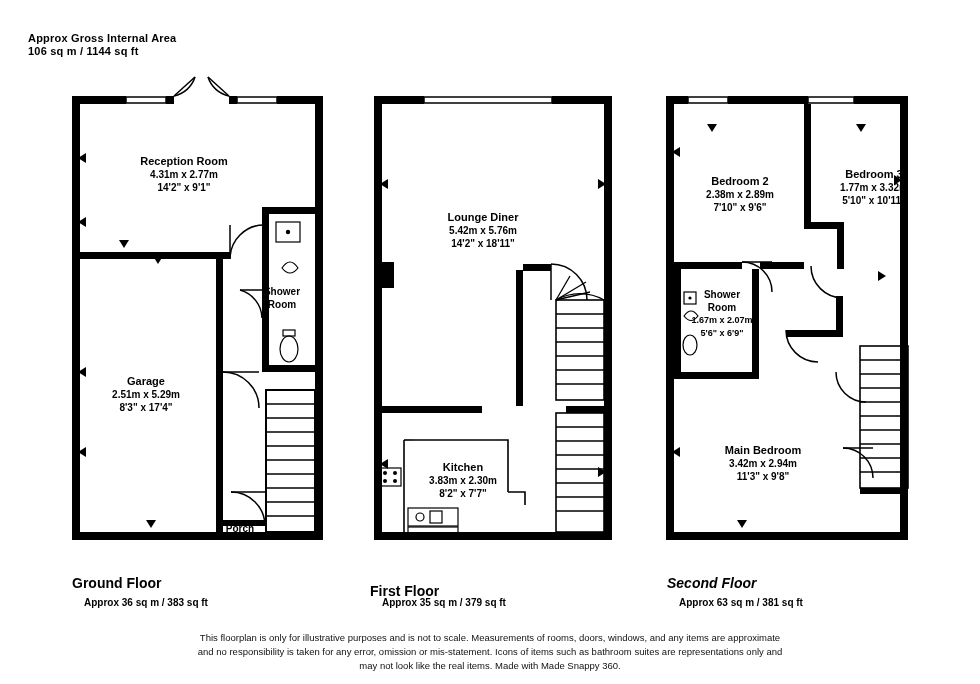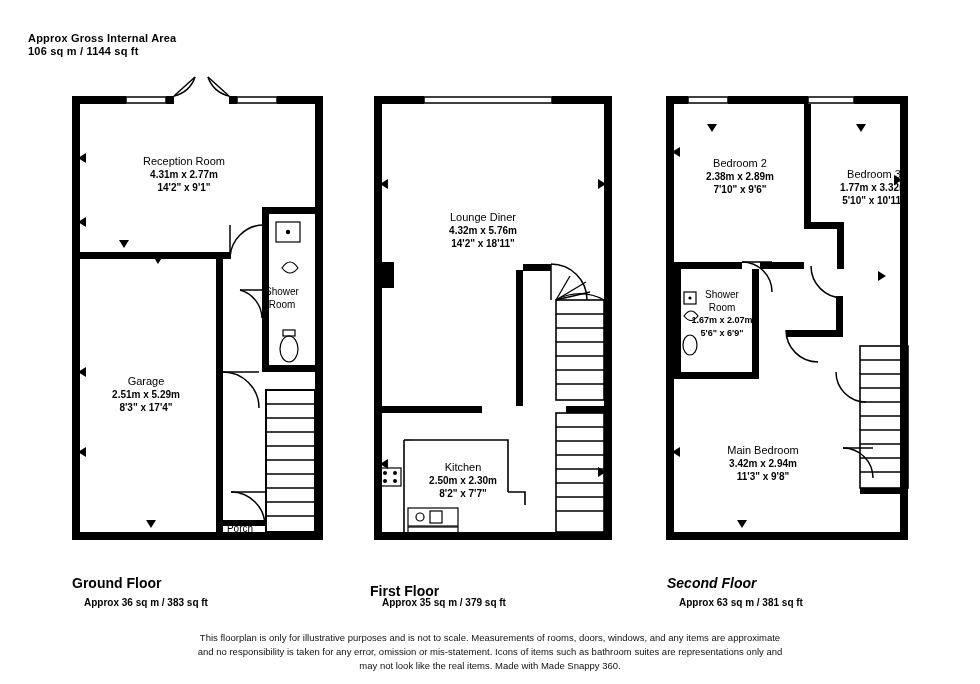--- a/index.html
+++ b/index.html
@@ -60,21 +60,21 @@
   #disc3 { top: 659px; }
 
   
   .room {
     position: absolute;
     text-align: center;
     line-height: 13px;
   }
   .room .rname {
     font-size: 11px;
-    font-weight: normal;
+    font-weight: bold;
     display: block;
   }
   .room .rdim {
     font-size: 10px;
     font-weight: bold;
     display: block;
   }
   .room.small .rname { font-size: 10px; }
   .room.small .rdim { font-size: 9px; }
 
@@ -307,31 +307,31 @@
     <span class="rdim">2.51m x 5.29m</span>
     <span class="rdim">8'3" x 17'4"</span>
   </div>
 
   <div class="room small" style="left:208px; top:522px; width:64px;">
     <span class="rname">Porch</span>
   </div>
 
   <div class="room" style="left:393px; top:211px; width:180px;">
     <span class="rname">Lounge Diner</span>
-    <span class="rdim">4.32m x 5.76m</span>
+    <span class="rdim">5.42m x 5.76m</span>
     <span class="rdim">14'2" x 18'11"</span>
   </div>
 
   <div class="room" style="left:393px; top:461px; width:140px;">
     <span class="rname">Kitchen</span>
-    <span class="rdim">2.50m x 2.30m</span>
+    <span class="rdim">3.83m x 2.30m</span>
     <span class="rdim">8'2" x 7'7"</span>
   </div>
 
-  <div class="room" style="left:672px; top:157px; width:136px;">
+  <div class="room" style="left:672px; top:175px; width:136px;">
     <span class="rname">Bedroom 2</span>
     <span class="rdim">2.38m x 2.89m</span>
     <span class="rdim">7'10" x 9'6"</span>
   </div>
 
   <div class="room" style="left:808px; top:168px; width:132px;">
     <span class="rname">Bedroom 3</span>
     <span class="rdim">1.77m x 3.32m</span>
     <span class="rdim">5'10" x 10'11"</span>
   </div>

